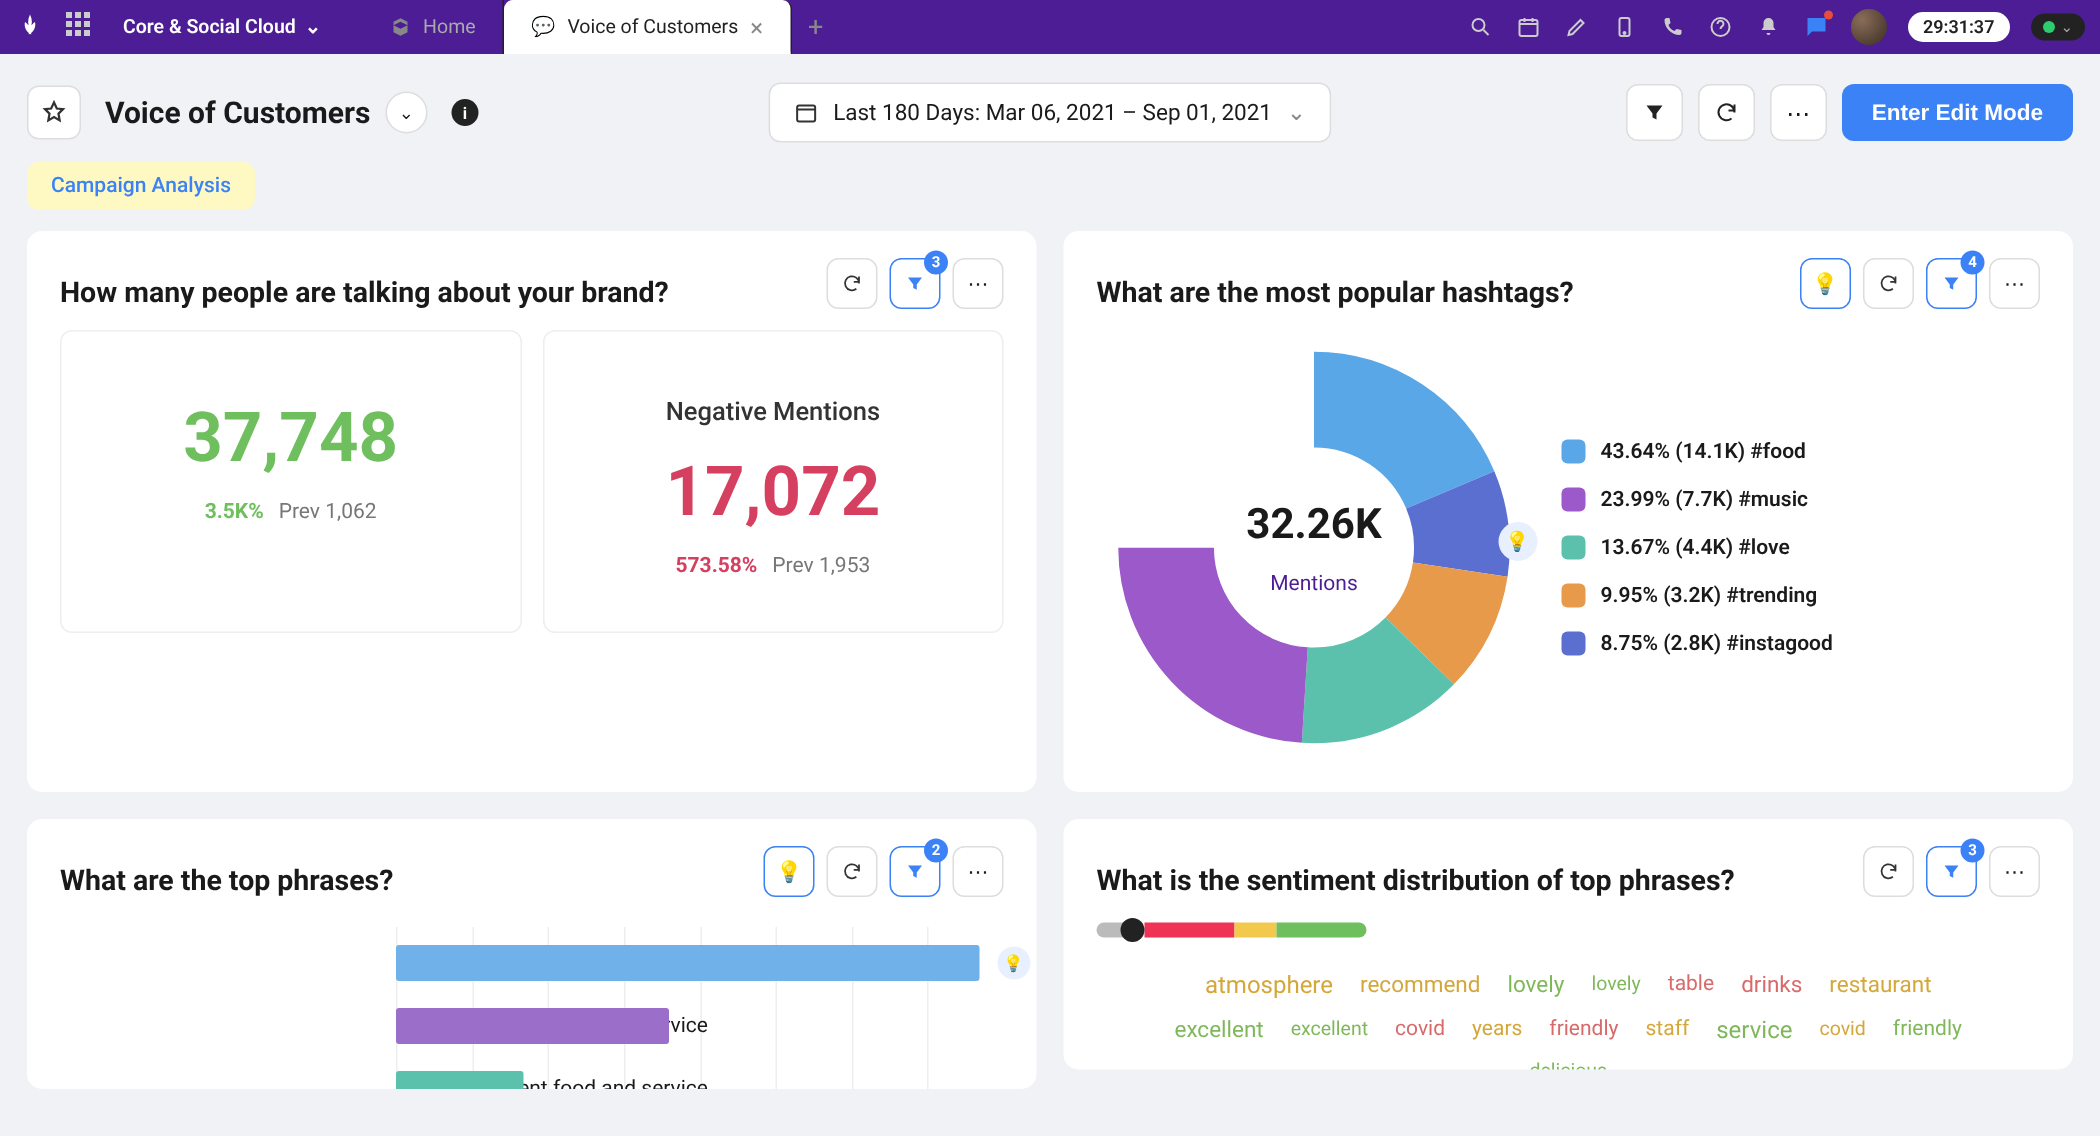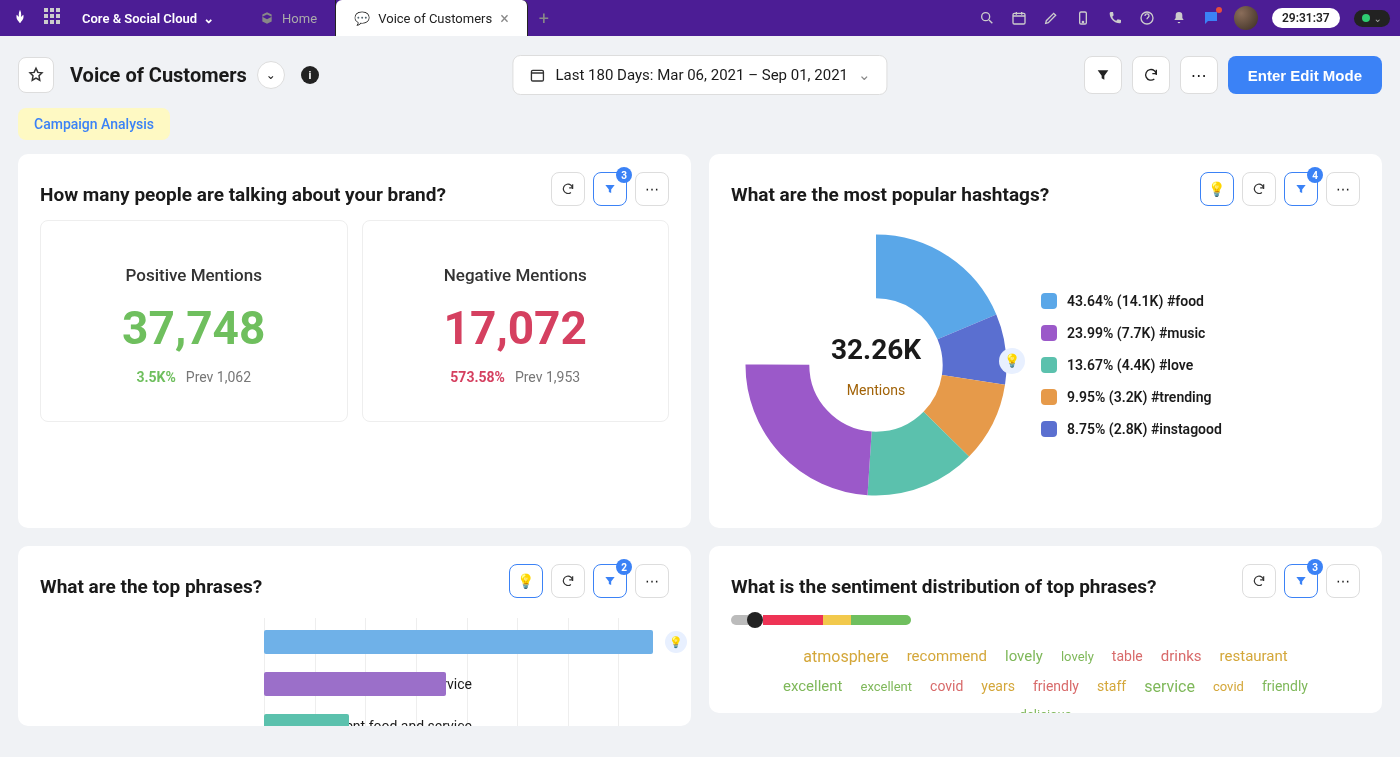--- a/index.html
+++ b/index.html
@@ -62,21 +62,21 @@
 .mention-sub { margin-top:14px; font-size:14px; color:#777; }
 .mention-sub .pct { font-weight:700; margin-right:10px;margin-top:16px; }
 .mention-sub .pct.pos { color:#6fbf5e; }
 .mention-sub .pct.neg { color:#d54060; }
 
 
 .donut-wrap { display:flex; align-items:center; gap:20px; }
 .donut-container { position:relative; width:290px; height:290px; }
 .donut-center { position:absolute; top:50%; left:50%; transform:translate(-50%,-50%); text-align:center; }
 .donut-center .big { font-size:28px; font-weight:700; }
-.donut-center .small { font-size:14px; color:#a16207; margin-top:16px; }
+.donut-center .small { font-size:14px; color:#4c1d95; margin-top:16px; }
 .bulb-float { position:absolute; right:-4px; top:44%; width:26px; height:26px; border-radius:50%; background:#e8f0ff; display:flex; align-items:center; justify-content:center; font-size:13px; }
 .legend { display:flex; flex-direction:column; gap:16px; }
 .legend-row { display:flex; align-items:flex-end; gap:10px; font-size:14px; font-weight:600; }
 .legend-sw { width:16px; height:16px; border-radius:4px; }
 
 
 .bars-area { position:relative; padding-left: 224px; padding-top:10px; }
 .bar-row { display:flex; align-items:center; height:40px; margin-bottom:2px; }
 .bar-label { position:absolute; left:0; width:218px; text-align:right; font-size:14px; padding-right:10px; }
 .bar-track { flex:1; position:relative; height:24px; }
@@ -242,21 +242,20 @@
             <svg viewBox="0 0 24 24" width="14" height="14" fill="#3b82f6">
               <path d="M4 5h16l-6 8v6l-4-2v-4z"></path>
             </svg>
             <span class="badge">3</span>
           </div>
         <div class="sm-btn">⋯</div>
       </div>
     </div>
     <div class="mentions-wrap">
       <div class="mention-box">
-        <div class="mention-label">Positive Mentions</div>
         <div class="mention-value pos">37,748</div>
         <div class="mention-sub"><span class="pct pos">3.5K%</span><span>Prev 1,062</span></div>
       </div>
       <div class="mention-box">
         <div class="mention-label">Negative Mentions</div>
         <div class="mention-value neg">17,072</div>
         <div class="mention-sub"><span class="pct neg">573.58%</span><span>Prev 1,953</span></div>
       </div>
     </div>
   </div>

